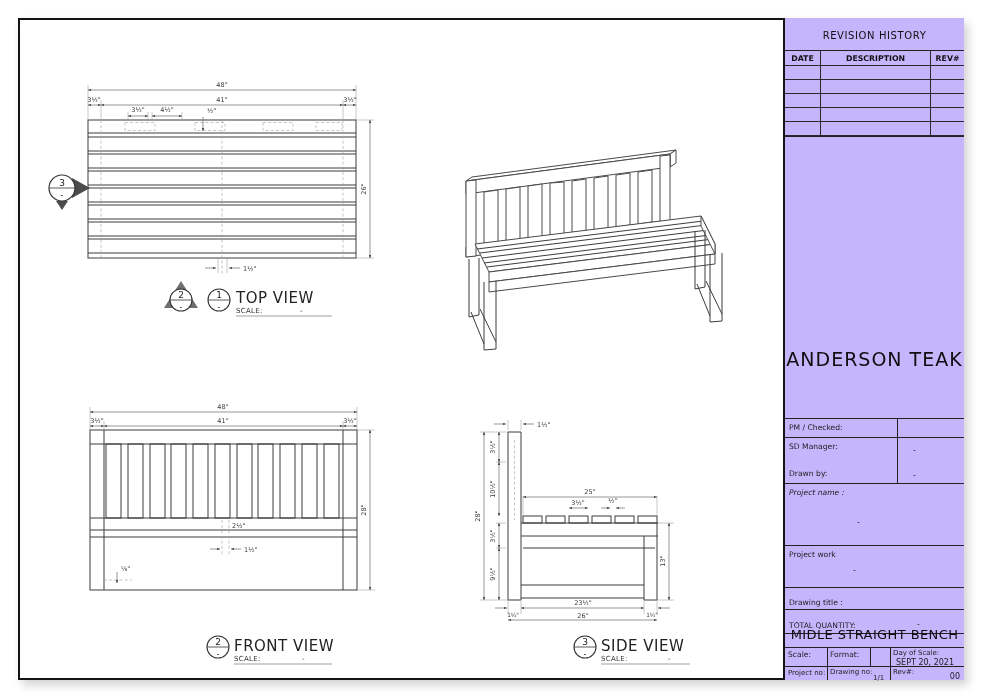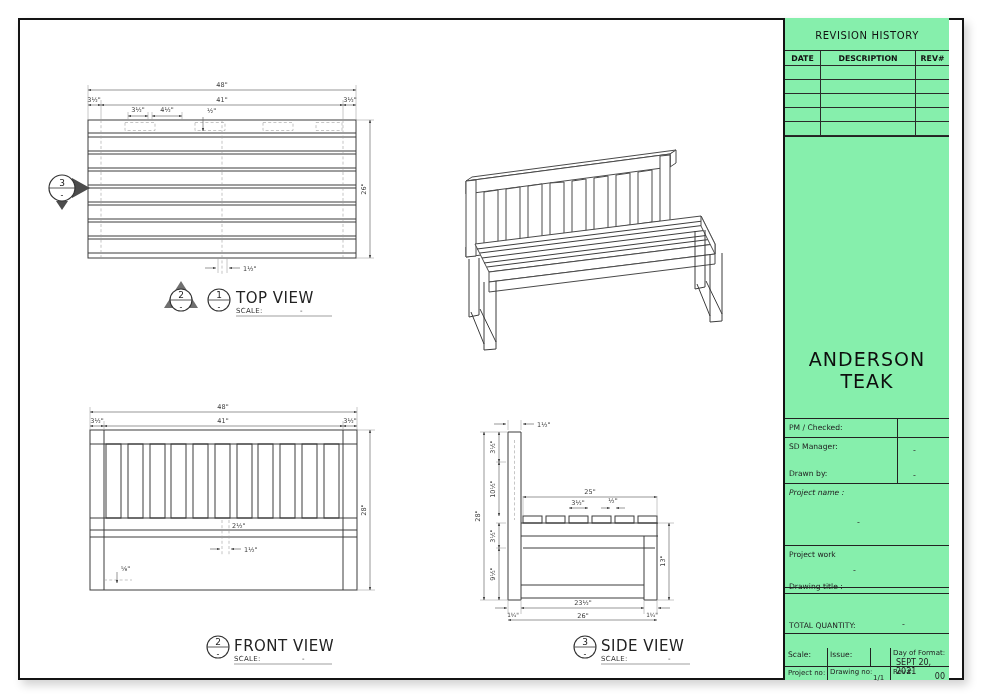--- a/index.html
+++ b/index.html
@@ -13,21 +13,21 @@
   .vtitle{font-size:15px;fill:#222;letter-spacing:.5px;}
   .vscale{font-size:7px;fill:#333;letter-spacing:.3px;}
   .mknum{font-size:9px;fill:#222;}
   .mkdash{font-size:8px;fill:#222;}
   .geo{stroke:#3d3d3d;stroke-width:1;fill:none;}
   .geof{stroke:#4a4a4a;stroke-width:1;fill:#fff;}
   .dln{stroke:#6a6a6a;stroke-width:.7;fill:none;}
   .ext{stroke:#9a9a9a;stroke-width:.55;fill:none;}
   .dash{stroke:#a0a0a0;stroke-width:.6;fill:none;stroke-dasharray:3 2.2;}
   
-  .tb{position:absolute;left:783px;top:18px;width:166px;height:662px;border-left:2px solid #141414;box-sizing:border-box;background:#86efac;font-family:"DejaVu Sans",sans-serif;}
+  .tb{position:absolute;left:783px;top:18px;width:181px;height:662px;border-left:2px solid #141414;box-sizing:border-box;background:#c4b5fd;font-family:"DejaVu Sans",sans-serif;}
   .tb *{box-sizing:border-box;}
   .tb .abs{position:absolute;}
   .revtitle{top:12px;left:0;width:100%;text-align:center;font-size:10px;letter-spacing:.6px;color:#111;}
   .revtable{top:32px;left:0;width:100%;display:grid;grid-template-columns:36px 1fr 33px;border-top:1.3px solid #222;border-bottom:1.2px solid #222;}
   .rc{height:14px;border-right:1px solid #2a2a2a;border-bottom:1px solid #2a2a2a;}
   .rc:nth-child(3n){border-right:none;}
   .rh{height:15px;display:flex;align-items:center;justify-content:center;font-size:7.8px;font-weight:bold;color:#111;}
   .row{position:absolute;left:0;width:100%;border-bottom:1px solid #222;}
   .lbl{position:absolute;font-size:7.6px;color:#222;}
   .dashv{position:absolute;font-size:8px;color:#333;}
@@ -277,30 +277,33 @@
     <span class="dashv" style="left:72px;top:34px;">-</span>
   </div>
   <div class="row" style="top:528px;height:42px;">
     <span class="lbl" style="left:4px;top:4px;">Project work</span>
     <span class="dashv" style="left:68px;top:20px;">-</span>
   </div>
   <div class="row" style="top:570px;height:16px;margin-top:30px;">
     <span class="lbl" style="left:4px;top:3px;">TOTAL QUANTITY:</span>
     <span class="dashv" style="right:44px;top:2px;">-</span>
   </div>
-  <div class="row" style="top:562px;height:14px;">
+  <div class="row" style="top:578px;height:14px;">
     <span class="lbl" style="left:4px;top:2px;">Drawing title :</span>
+  </div>
+  <div class="row" style="top:600px;height:30px;">
+    <div class="bigti" style="top:9px;">MIDLE STRAIGHT BENCH</div>
   </div>
   <div class="row" style="top:630px;height:19px;">
     <span class="lbl" style="left:3px;top:2px;">Scale:</span>
     <span class="vdiv" style="left:42px;"></span>
-    <span class="lbl" style="left:45px;top:2px;">Issue:</span>
+    <span class="lbl" style="left:45px;top:2px;">Format:</span>
     <span class="vdiv" style="left:85px;"></span>
     <span class="vdiv" style="left:105px;"></span>
-    <span class="lbl" style="left:108px;top:1px;font-size:7px;">Day of Format:</span>
+    <span class="lbl" style="left:108px;top:1px;font-size:7px;">Day of Scale:</span>
     <span class="lbl" style="left:111px;top:9.5px;font-size:8px;">SEPT 20, 2021</span>
   </div>
   <div class="row" style="top:649px;height:13px;border-bottom:none;text-align:center;">
     <span class="lbl" style="left:3px;top:2px;font-size:7px;">Project no:</span>
     <span class="vdiv" style="left:42px;"></span>
     <span class="lbl" style="left:45px;top:1px;font-size:7px;">Drawing no:</span>
     <span class="lbl" style="left:88px;top:6.5px;font-size:7px;">1/1</span>
     <span class="vdiv" style="left:105px;"></span>
     <span class="lbl" style="left:108px;top:1px;font-size:7px;">Rev#:</span>
     <span class="lbl" style="right:4px;top:5px;font-size:8px;">00</span>

